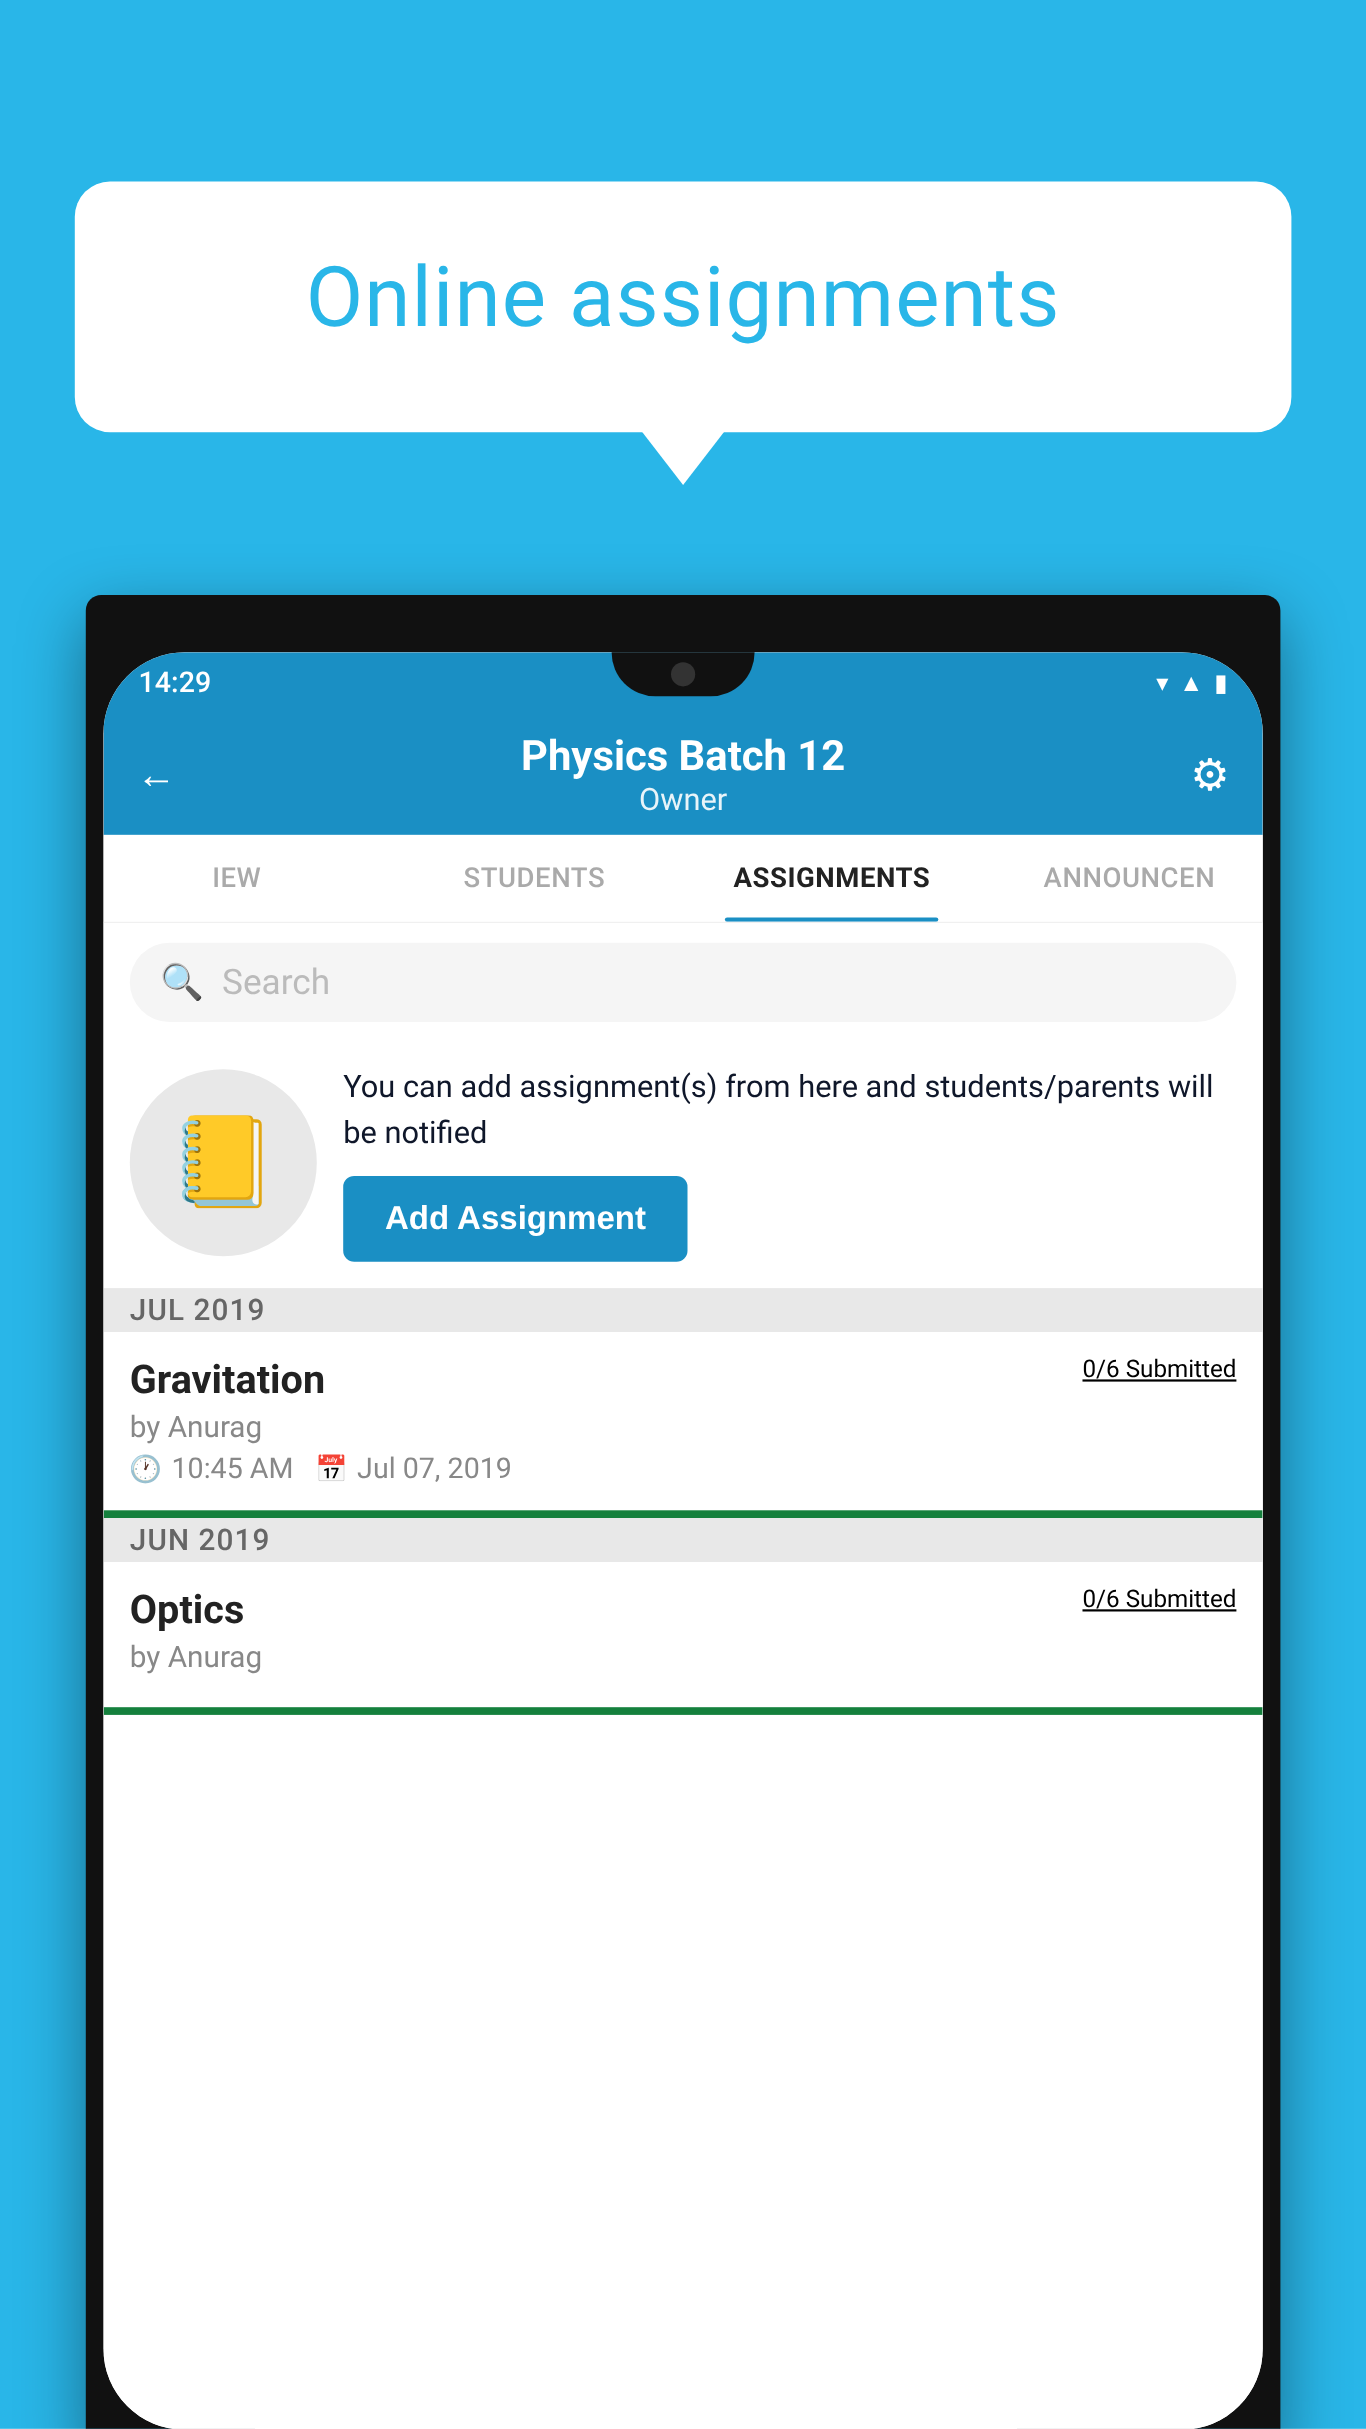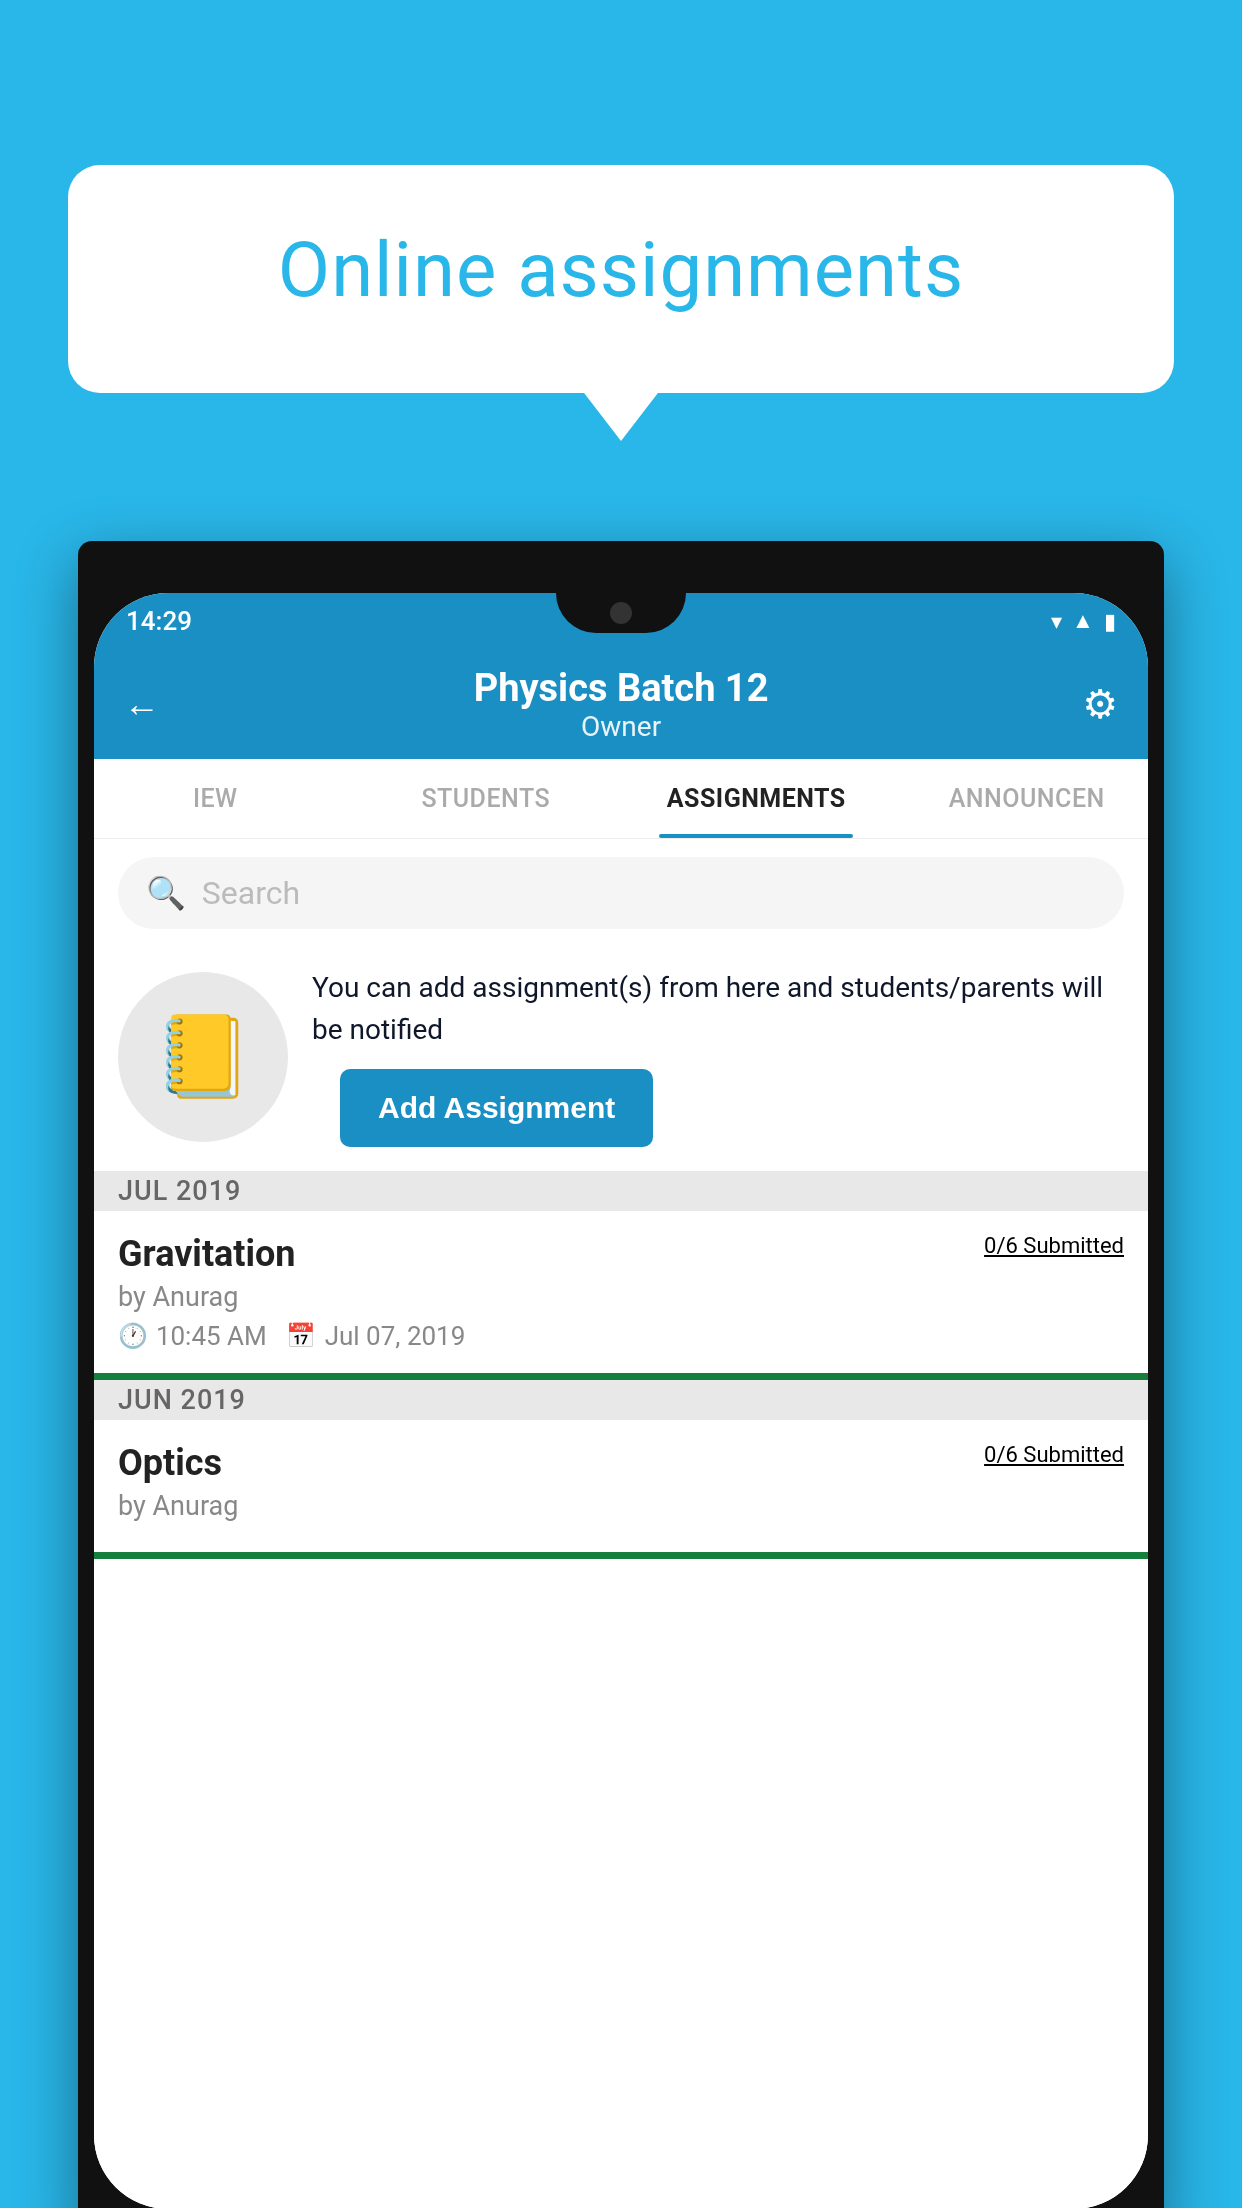--- a/index.html
+++ b/index.html
@@ -256,21 +256,20 @@
     }
     .add-assignment-btn {
       background: #1a8fc4;
       color: white;
       border: none;
       border-radius: 10px;
       padding: 22px 38px;
       font-size: 30px;
       font-weight: 600;
       cursor: pointer;
-      margin-left: 28px;
     }
 
     
     .month-header {
       background: #e8e8e8;
       padding: 4px 24px;
       font-size: 27px;
       color: #666;
       font-weight: 500;
       letter-spacing: 1px;

